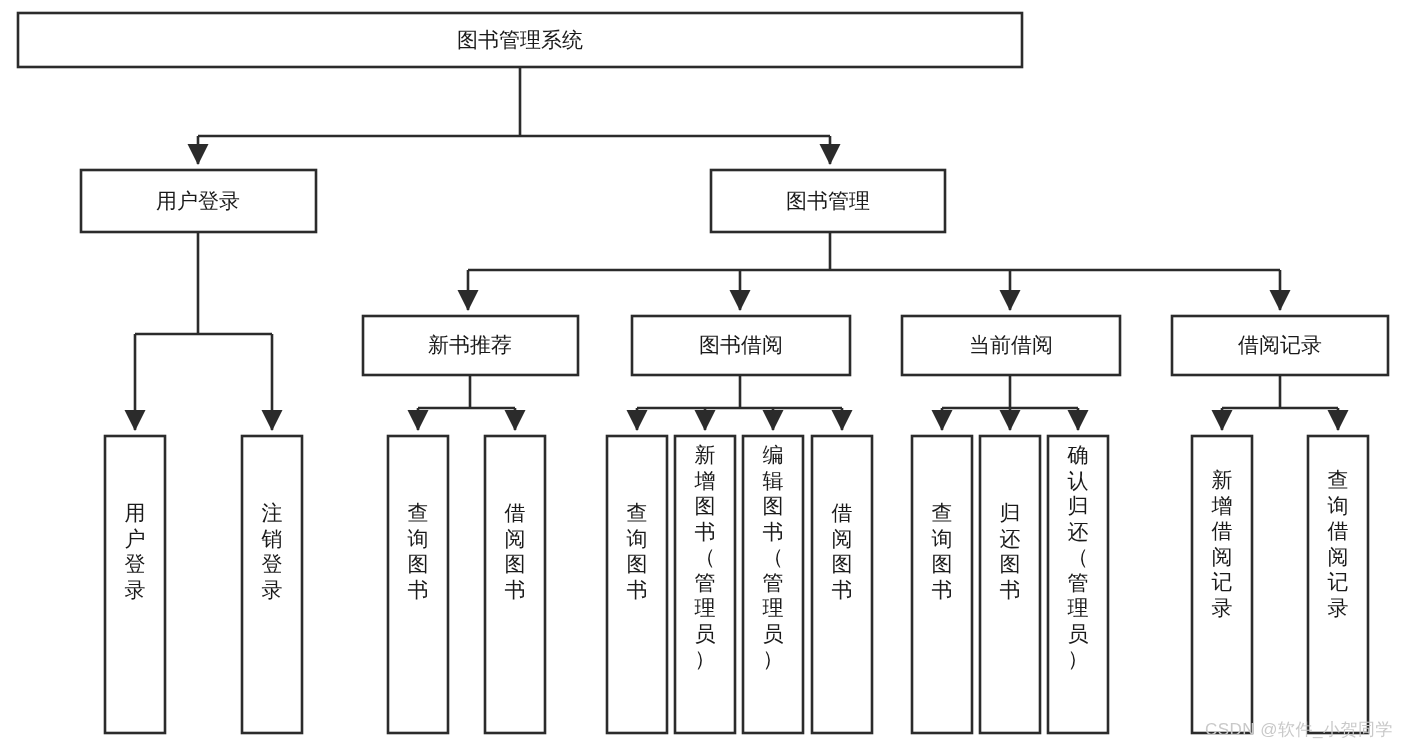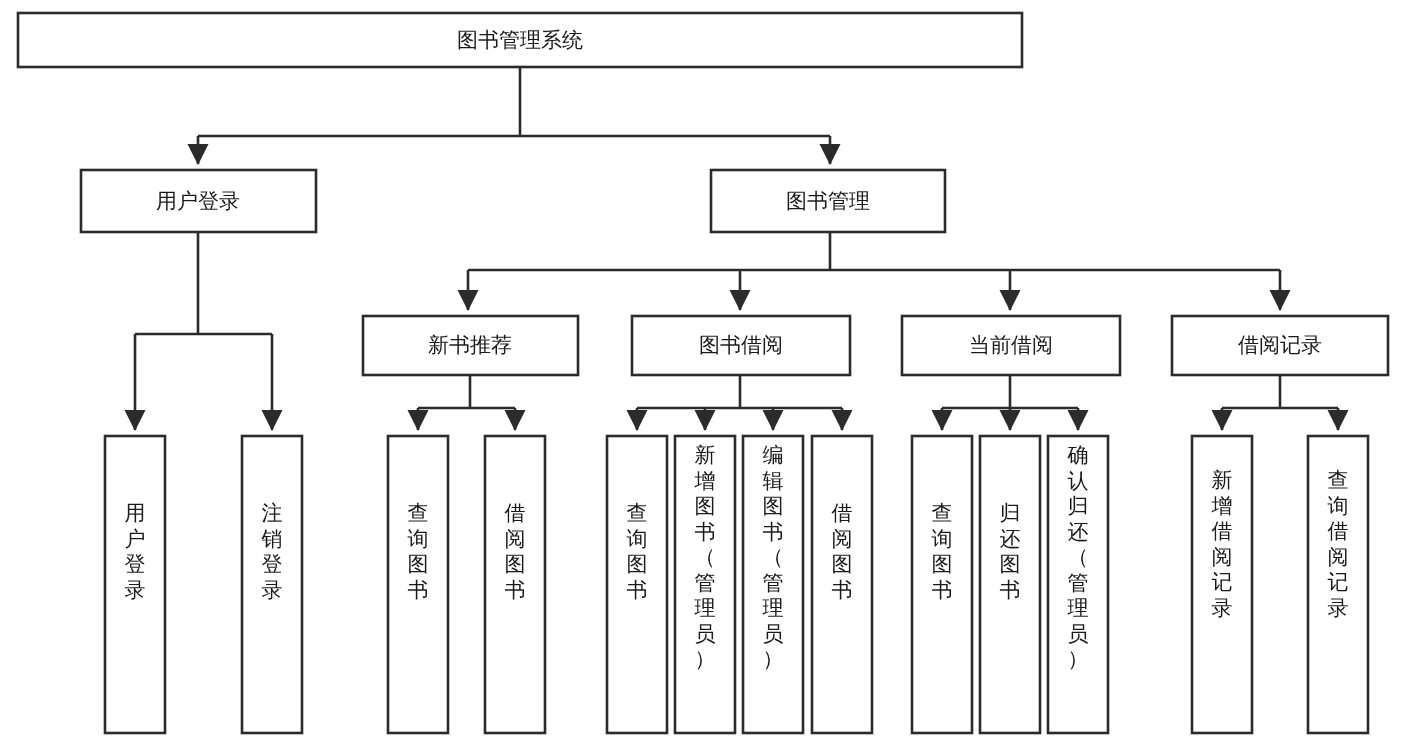--- a/index.html
+++ b/index.html
@@ -225,13 +225,14 @@
       <rect class="node-rect" x="1192" y="436" width="60" height="297"></rect>
       <text class="node-label-vert" x="1222" y="487"><tspan x="1222" y="487">新</tspan><tspan x="1222" y="512.5">增</tspan><tspan x="1222" y="538">借</tspan><tspan x="1222" y="563.5">阅</tspan><tspan x="1222" y="589">记</tspan><tspan x="1222" y="614.5">录</tspan></text>
     </g>
 
     <g>
       <rect class="node-rect" x="1308" y="436" width="60" height="297"></rect>
       <text class="node-label-vert" x="1338" y="487"><tspan x="1338" y="487">查</tspan><tspan x="1338" y="512.5">询</tspan><tspan x="1338" y="538">借</tspan><tspan x="1338" y="563.5">阅</tspan><tspan x="1338" y="589">记</tspan><tspan x="1338" y="614.5">录</tspan></text>
     </g>
   </svg>
 
+  <div class="watermark">CSDN @软件_小贺同学</div>
 </div>
 
 </body></html>

